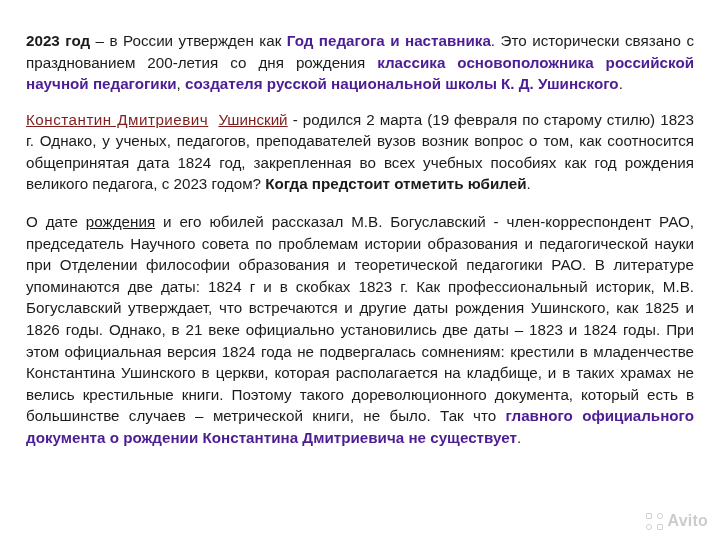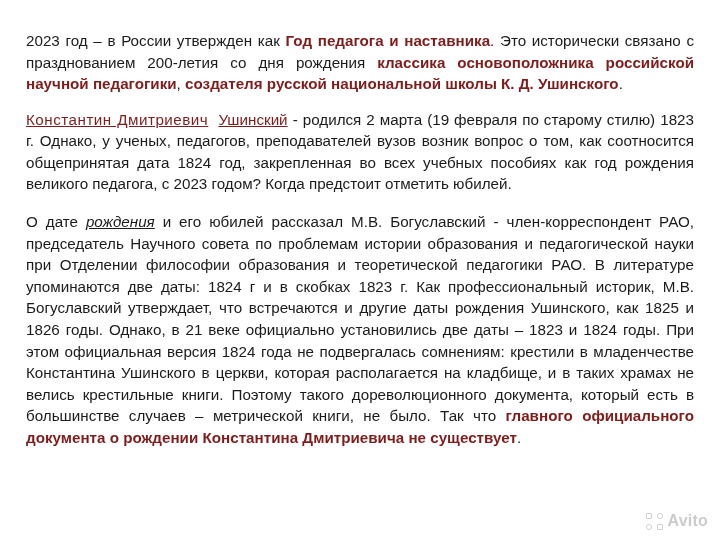--- a/index.html
+++ b/index.html
@@ -27,23 +27,23 @@
   }
   .para {
     font-size: 15.2px;
     line-height: 1.42;
     text-align: justify;
     margin: 0 0 14px 0;
     color: #1b1b1b;
   }
   .para.p2 { margin-bottom: 16px; }
   .para.p3 { margin-bottom: 0; }
-  .b { font-weight: normal; }
-  .redb { color: #7f1d1d; font-weight: bold; }
-  .u { text-decoration: underline; font-style: italic; }
+  .b { font-weight: bold; }
+  .redb { color: #4c1d95; font-weight: bold; }
+  .u { text-decoration: underline; }
   .blue-u { color: #7f1d1d; text-decoration: underline; }
   .sp { letter-spacing: 0.5px; }
   .watermark {
     position: absolute;
     right: 12px;
     bottom: 10px;
     display: flex;
     align-items: center;
     gap: 5px;
     opacity: 0.30;

